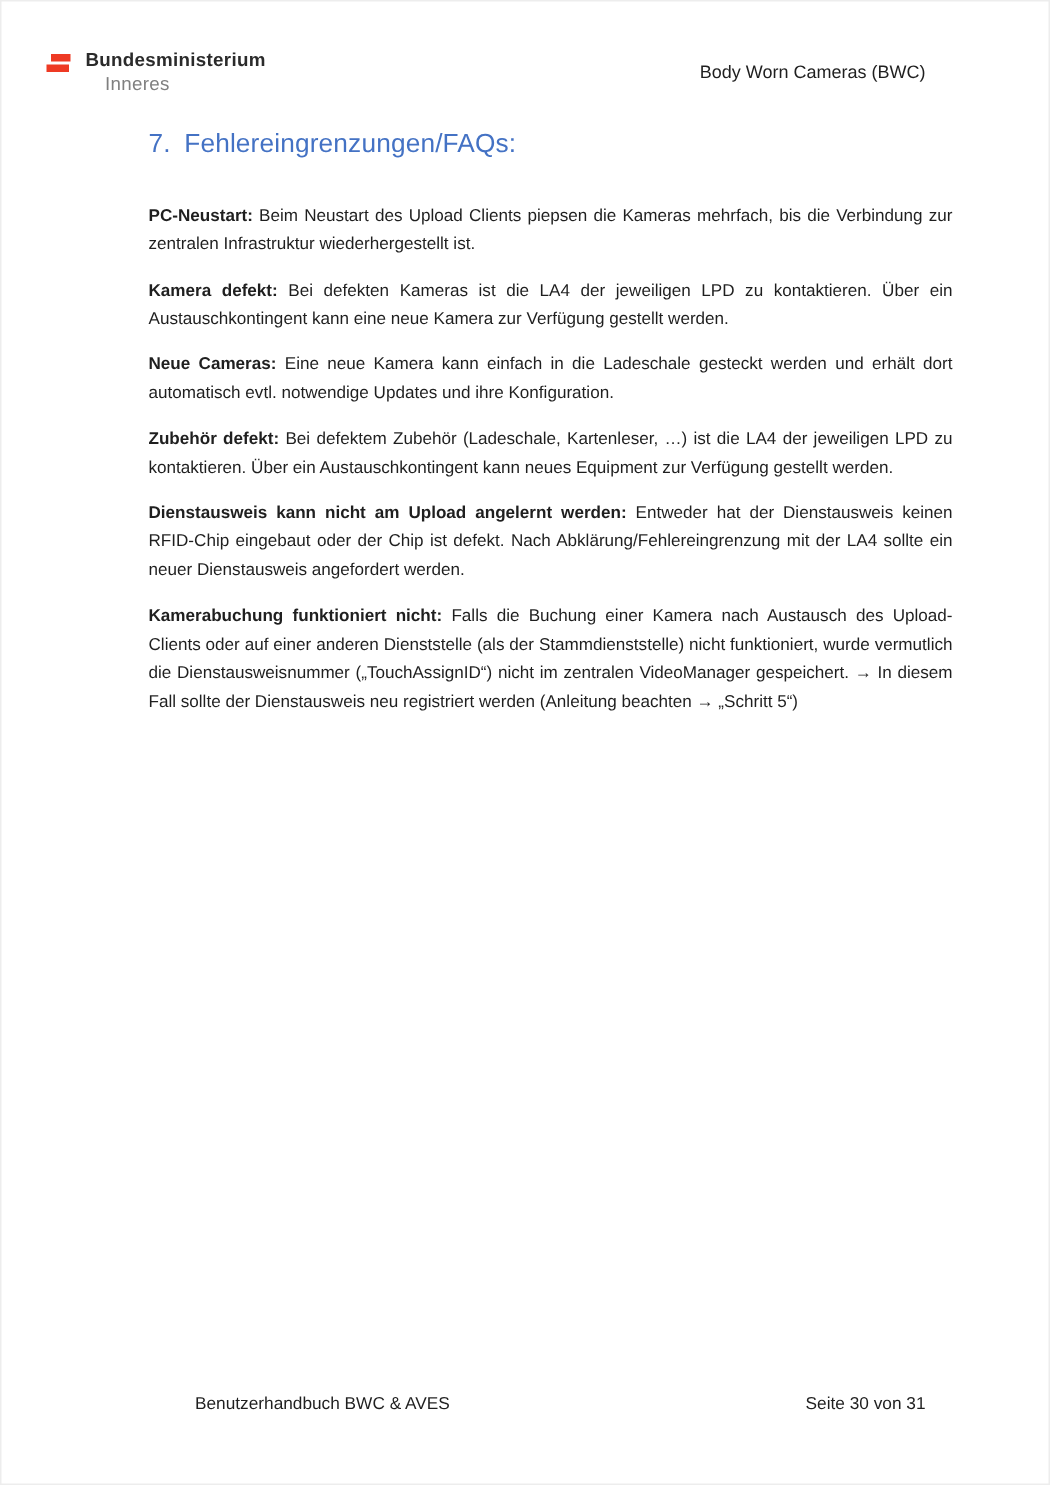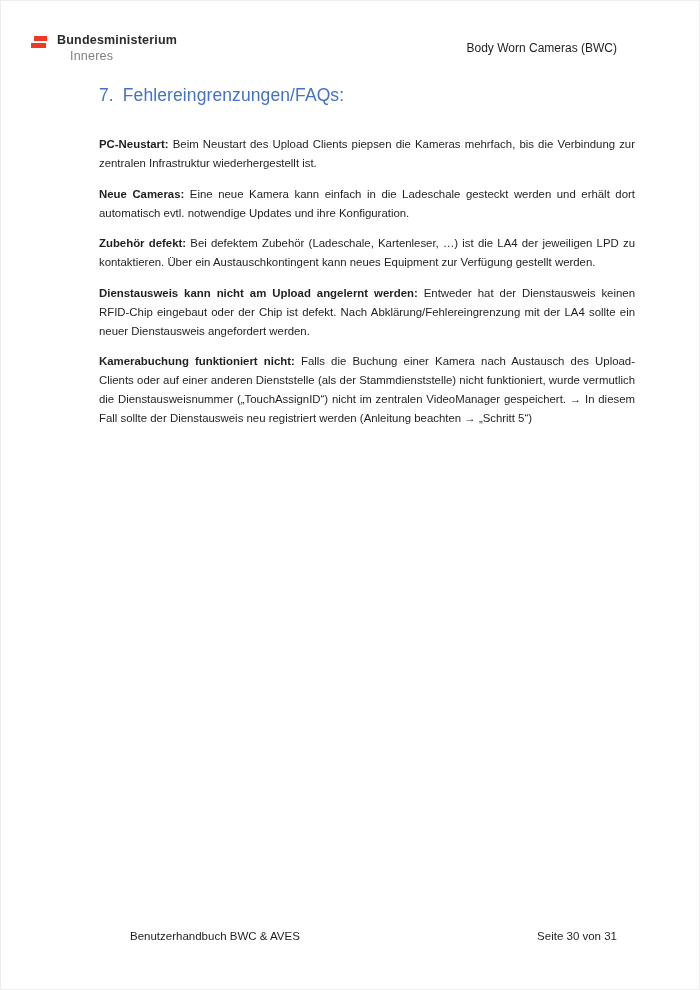--- a/index.html
+++ b/index.html
@@ -125,20 +125,21 @@
       </div>
     </div>
     <div class="doc-title">Body Worn Cameras (BWC)</div>
   </div>
 
   <div class="content">
     <h1 class="section-heading"><span class="num">7.</span><span>Fehlereingrenzungen/FAQs:</span></h1>
 
     <p><strong>PC-Neustart:</strong><span> Beim Neustart des Upload Clients piepsen die Kameras mehrfach, bis die Verbindung zur zentralen Infrastruktur wiederhergestellt ist.</span></p>
 
+    <p><strong>Kamera defekt:</strong><span> Bei defekten Kameras ist die LA4 der jeweiligen LPD zu kontaktieren. Über ein Austauschkontingent kann eine neue Kamera zur Verfügung gestellt werden.</span></p>
 
     <p><strong>Neue Cameras:</strong><span> Eine neue Kamera kann einfach in die Ladeschale gesteckt werden und erhält dort automatisch evtl. notwendige Updates und ihre Konfiguration.</span></p>
 
     <p><strong>Zubehör defekt:</strong><span> Bei defektem Zubehör (Ladeschale, Kartenleser, …) ist die LA4 der jeweiligen LPD zu kontaktieren. Über ein Austauschkontingent kann neues Equipment zur Verfügung gestellt werden.</span></p>
 
     <p><strong>Dienstausweis kann nicht am Upload angelernt werden:</strong><span> Entweder hat der Dienstausweis keinen RFID-Chip eingebaut oder der Chip ist defekt. Nach Abklärung/Fehlereingrenzung mit der LA4 sollte ein neuer Dienstausweis angefordert werden.</span></p>
 
     <p><strong>Kamerabuchung funktioniert nicht:</strong><span> Falls die Buchung einer Kamera nach Austausch des Upload-Clients oder auf einer anderen Dienststelle (als der Stammdienststelle) nicht funktioniert, wurde vermutlich die Dienstausweisnummer („TouchAssignID“) nicht im zentralen VideoManager gespeichert. → In diesem Fall sollte der Dienstausweis neu registriert werden (Anleitung beachten → „Schritt 5“)</span></p>
   </div>
 

